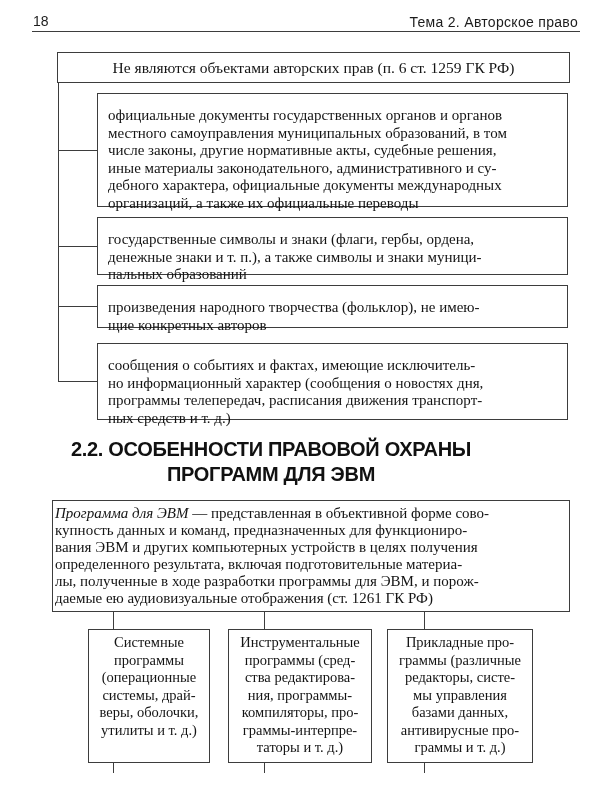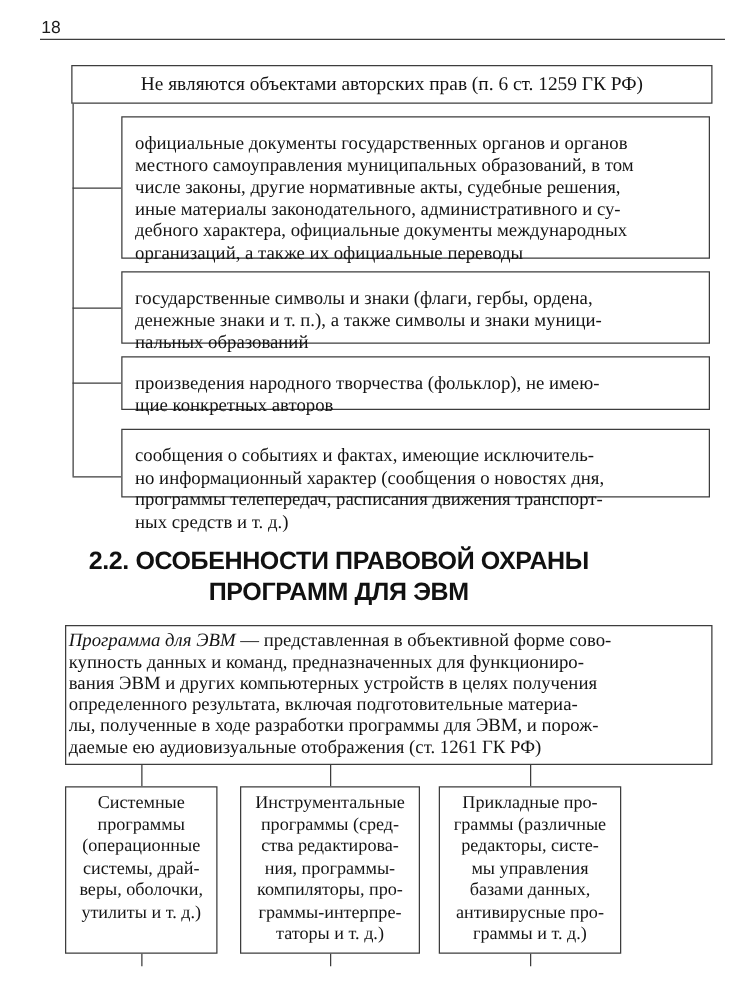--- a/index.html
+++ b/index.html
@@ -53,20 +53,21 @@
   .def-box {
     line-height: 17px;
     padding: 4px 2px;
   }
   .def-term { font-style: italic; }
   .type-box {
     text-align: center;
     font-size: 14.5px;
     line-height: 17.5px;
     padding: 4px 3px;
+    margin-left: 36px;
   }
   .vline, .hline { position: absolute; background: #3d3d3d; }
   .vline { width: 1px; }
   .hline { height: 1px; }
   .section-heading {
     position: absolute;
     left: 21px; top: 437px;
     width: 500px;
     text-align: center;
     font-family: "Liberation Sans", sans-serif;
@@ -77,20 +78,21 @@
     white-space: pre-line;
     color: #111111;
   }
 </style>
 </head>
 <body>
 
 <div class="page">
 
   <span class="hdr-num">18</span>
+  <span class="hdr-title">Тема 2. Авторское право</span>
   <div class="hdr-rule"></div>
 
   <div class="box root-box" style="left:57px; top:52px; width:513px; height:31px;">Не являются объектами авторских прав (п. 6 ст. 1259 ГК РФ)</div>
 
   <div class="vline" style="left:58px; top:83px; height:298px;"></div>
   <div class="hline" style="left:58px; top:150px; width:39px;"></div>
   <div class="hline" style="left:58px; top:246px; width:39px;"></div>
   <div class="hline" style="left:58px; top:306px; width:39px;"></div>
   <div class="hline" style="left:58px; top:381px; width:39px;"></div>
 
@@ -98,21 +100,21 @@
 местного самоуправления муниципальных образований, в том
 числе законы, другие нормативные акты, судебные решения,
 иные материалы законодательного, административного и су-
 дебного характера, официальные документы международных
 организаций, а также их официальные переводы</div>
   <div class="box" style="left:97px; top:217px; width:471px; height:58px;">государственные символы и знаки (флаги, гербы, ордена,
 денежные знаки и т. п.), а также символы и знаки муници-
 пальных образований</div>
   <div class="box" style="left:97px; top:285px; width:471px; height:43px;">произведения народного творчества (фольклор), не имею-
 щие конкретных авторов</div>
-  <div class="box" style="left:97px; top:343px; width:471px; height:55px;">сообщения о событиях и фактах, имеющие исключитель-
+  <div class="box" style="left:97px; top:343px; width:471px; height:77px;">сообщения о событиях и фактах, имеющие исключитель-
 но информационный характер (сообщения о новостях дня,
 программы телепередач, расписания движения транспорт-
 ных средств и т. д.)</div>
 
   <h2 class="section-heading">2.2. ОСОБЕННОСТИ ПРАВОВОЙ ОХРАНЫ
 ПРОГРАММ ДЛЯ ЭВМ</h2>
 
   <div class="box def-box" style="left:52px; top:500px; width:518px; height:112px;"><span class="def-term">Программа для ЭВМ</span><span> — представленная в объективной форме сово-
 купность данных и команд, предназначенных для функциониро-
 вания ЭВМ и других компьютерных устройств в целях получения

